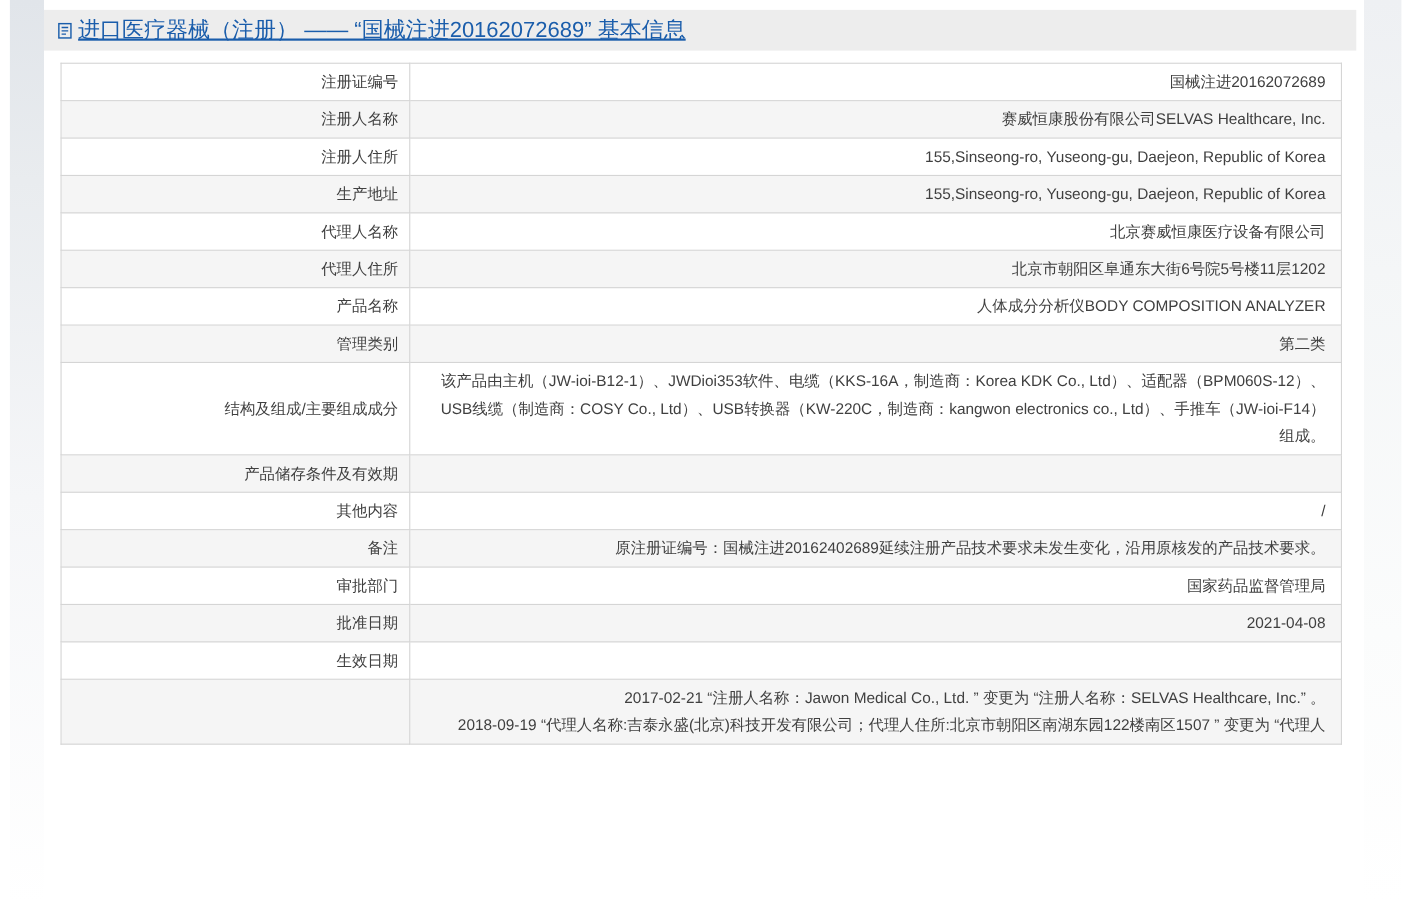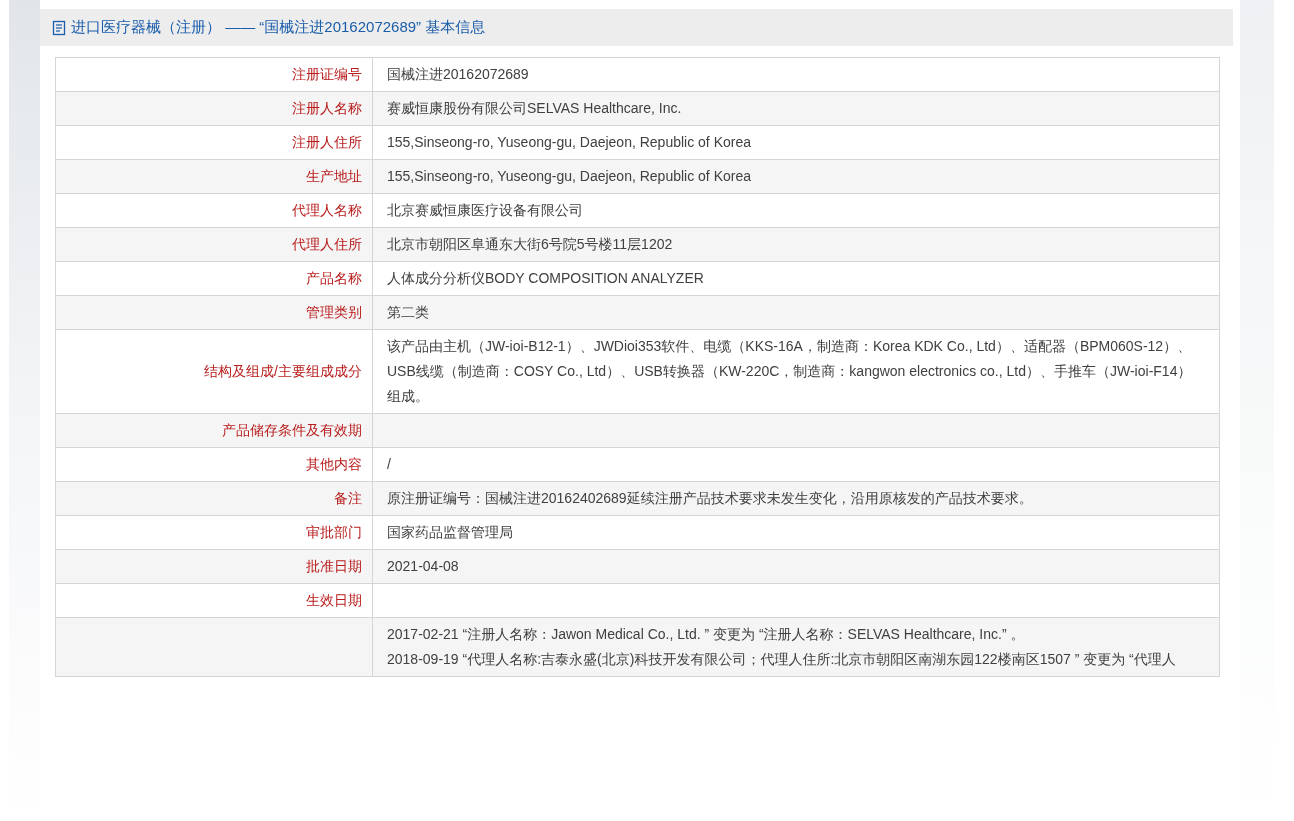--- a/index.html
+++ b/index.html
@@ -50,23 +50,24 @@
     box-sizing: border-box;
     padding-left: 12px;
   }
   .doc-icon {
     display: inline-flex;
     align-items: center;
     margin-top: 1px;
   }
   .header-title {
     color: #1a5dab;
-    font-size: 15px;
+    font-size: 20px;
     margin-left: 5px;
     white-space: nowrap;
+    text-decoration: underline;
   }
   table.info-table {
     position: absolute;
     left: 15px;
     top: 57px;
     width: 1165px;
     border-collapse: collapse;
     table-layout: fixed;
     background: #ffffff;
   }
@@ -74,25 +75,25 @@
     border: 1px solid #d5d5d5;
     font-size: 14px;
     line-height: 25px;
     vertical-align: middle;
     height: 25px;
     box-sizing: border-box;
   }
   td.label-cell {
     width: 317px;
     text-align: right;
-    color: #b91c1c;
+    color: #404040;
     padding: 4px 10px;
   }
   td.value-cell {
-    text-align: left;
+    text-align: right;
     color: #404040;
     padding: 4px 14px;
     word-break: break-word;
   }
   table.info-table tr:nth-child(even) {
     background: #f5f5f5;
   }
 </style>
 </head>
 <body>

